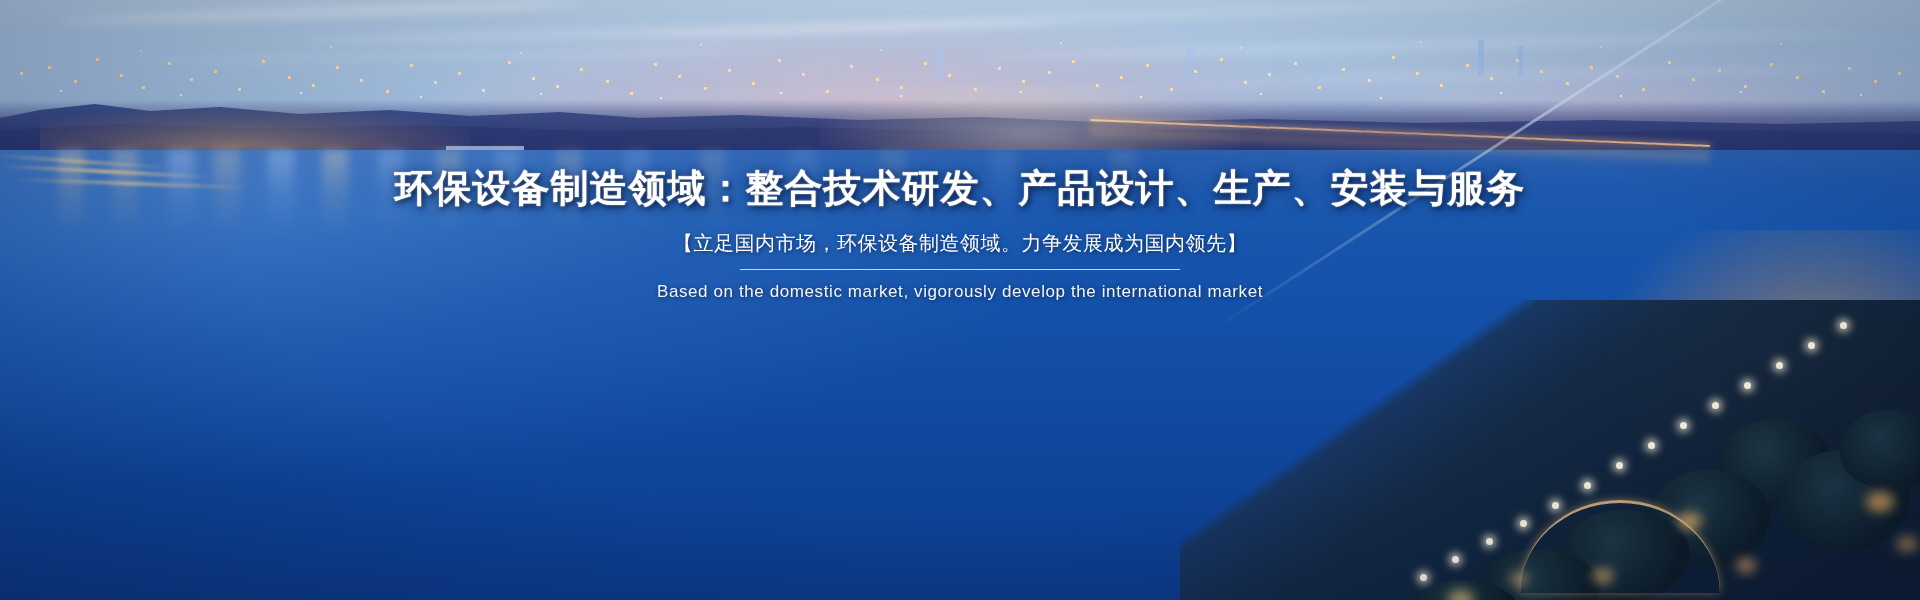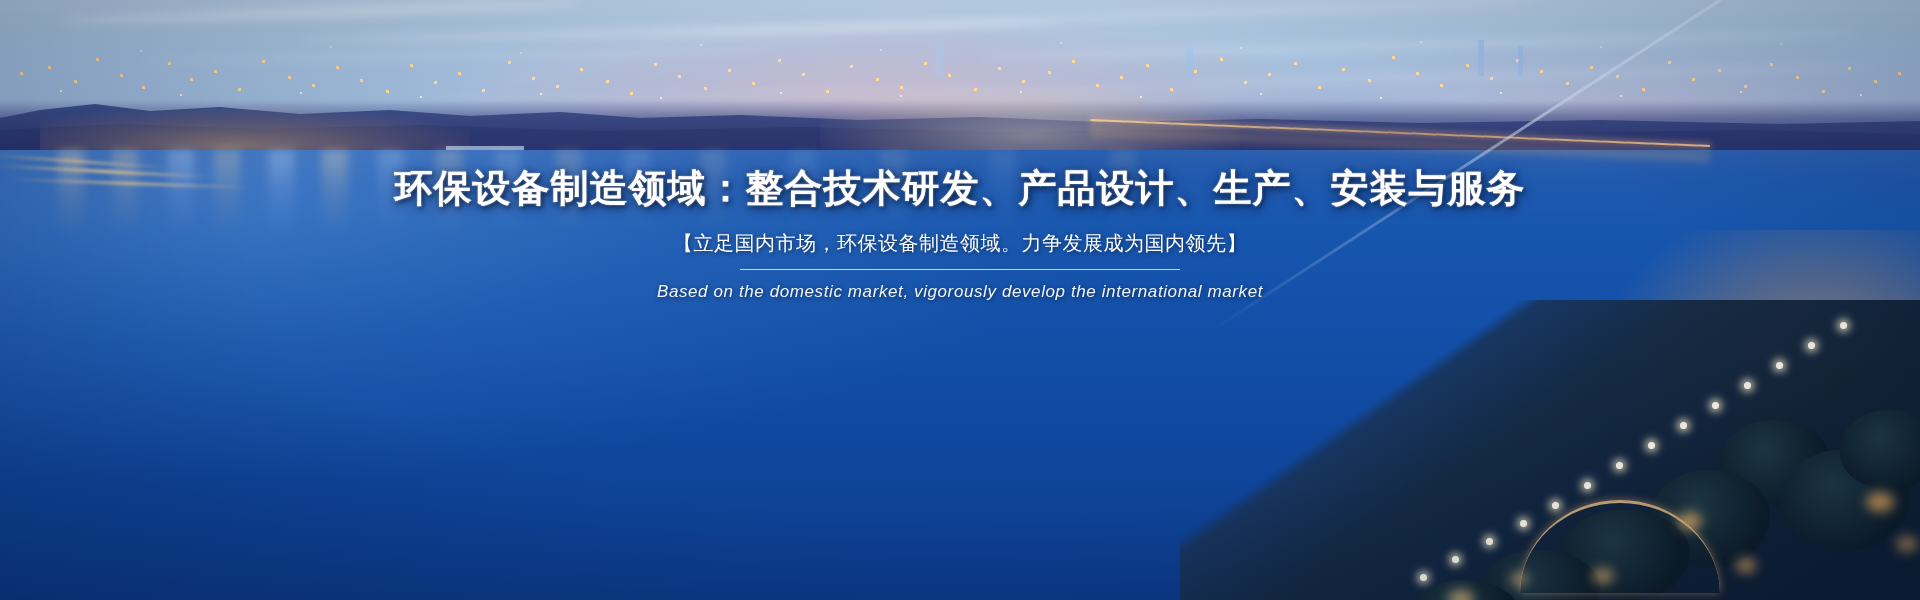--- a/index.html
+++ b/index.html
@@ -297,21 +297,20 @@
     margin-top: 12px;
   }
 
   .english {
     margin-top: 12px;
     font-size: 17px;
     color: #f2f6fb;
     letter-spacing: 0.6px;
     white-space: nowrap;
     text-shadow: 1px 1px 4px rgba(10,30,70,0.8);
-    font-style: italic;
   }
 </style>
 </head>
 <body>
 
 <div class="banner">
 
   <div class="photo">
 
     <div class="sky"></div>

